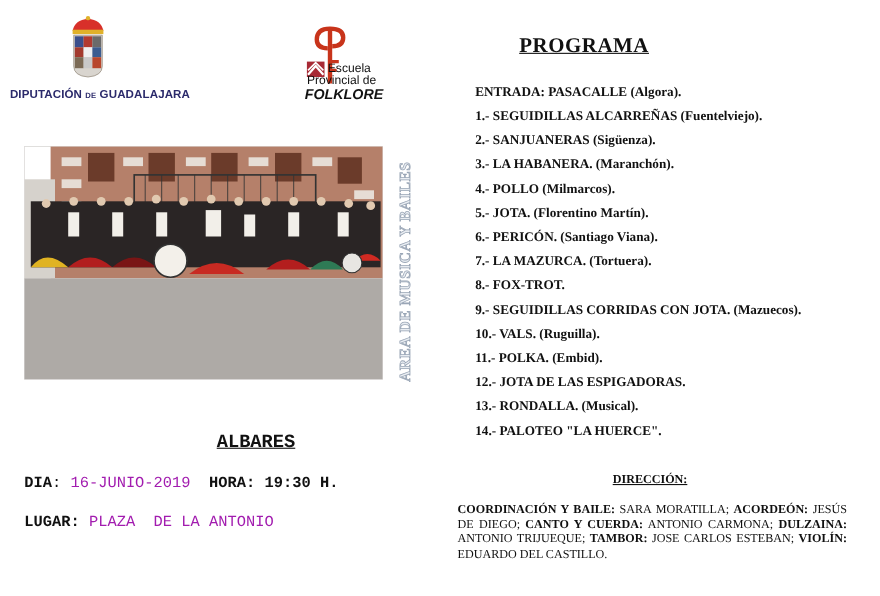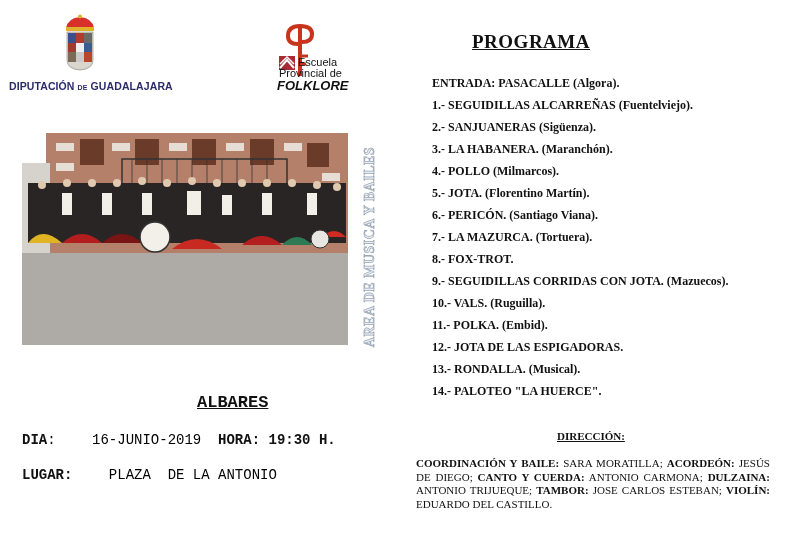--- a/index.html
+++ b/index.html
@@ -21,21 +21,21 @@
   .photo { left:22px; top:133px; width:326px; height:212px; overflow:hidden; background:#b8b4b0; }
   .vertical-label { left:358px; top:140px; width:24px; height:214px; }
   .vertical-label span { position:absolute; left:50%; top:50%; transform:translate(-50%,-50%) rotate(-90deg); white-space:nowrap; font-family:"Liberation Serif", serif; font-size:14px; font-weight:bold; color:#e9edf2; -webkit-text-stroke:0.7px #9aa6b6; letter-spacing:0.5px; }
 
   
   .mono { font-family:"Liberation Mono", monospace; }
   .town { left:150px; top:393px; font-size:17px; font-weight:bold; text-decoration:underline;margin-left:47px; }
   .row-day { left:22px; top:432px; font-size:14px; white-space:nowrap; }
   .row-place { left:22px; top:467px; font-size:14px; white-space:nowrap; }
   .lbl { font-weight:bold; }
-  .val { color:#000000;margin-left:28px; }
+  .val { color:#a21caf; }
   .strong { font-weight:bold;text-align:right; }
 
   
   .prog-title { left:472px; top:14px; font-size:19px; font-weight:bold; text-decoration:underline; letter-spacing:0.5px;margin-top:17px; }
   .prog-list { left:432px; top:75px; margin:0; padding:0; list-style:none; }
   .prog-list li { height:22px; line-height:16px; font-size:12px; font-weight:bold; white-space:nowrap; }
 
   .dir-title { left:557px; top:430px; font-size:11px; font-weight:bold; text-decoration:underline; }
   .dir-text { left:416px; top:457px; width:354px; font-size:11px; line-height:13.6px; text-align:justify; }
   .dir-text b { font-weight:bold; }

